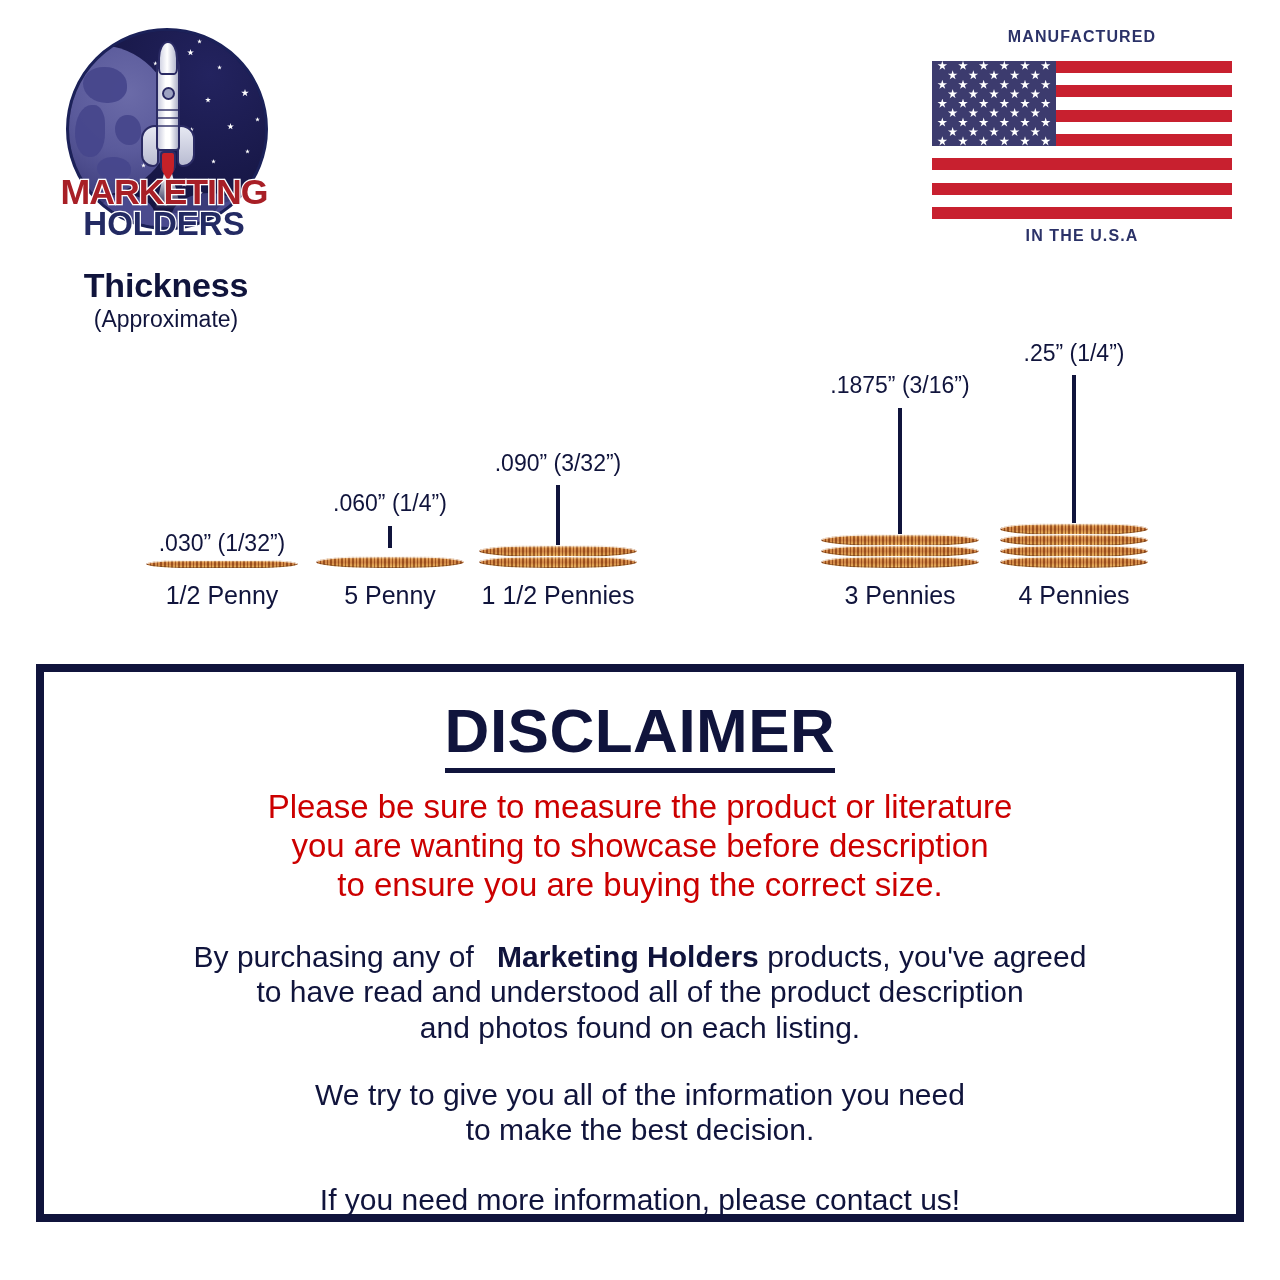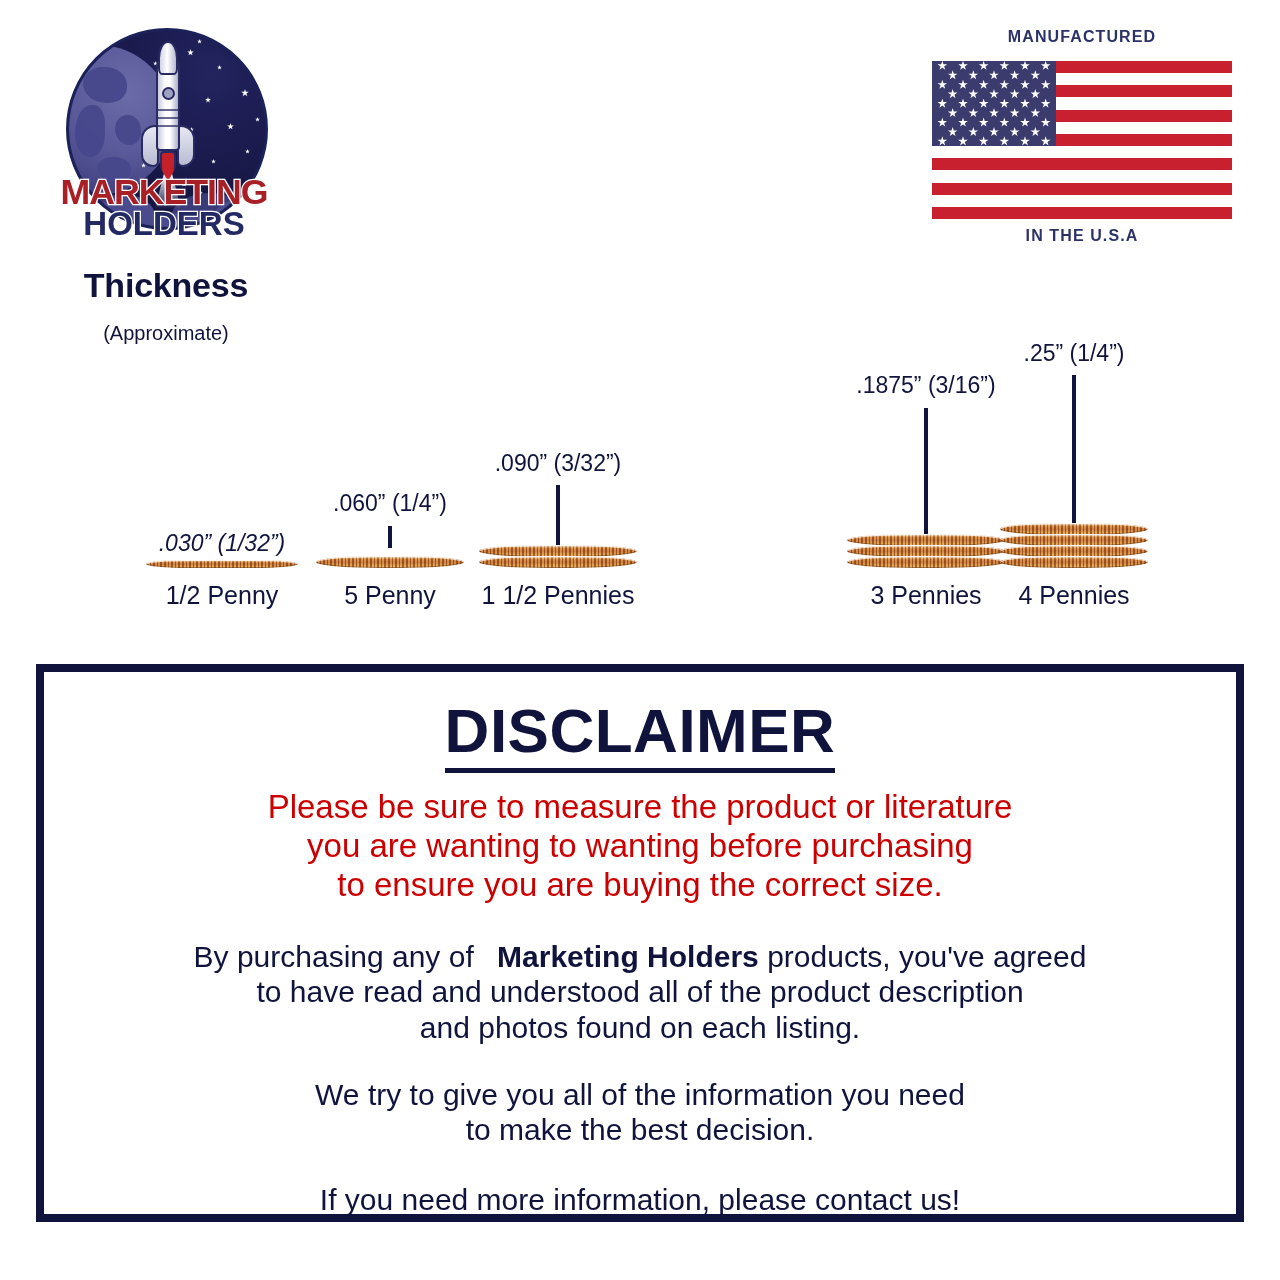--- a/index.html
+++ b/index.html
@@ -189,24 +189,24 @@
     left: 36px; top: 266px;
     width: 260px;
     text-align: center;
     font-size: 34px;
     font-weight: bold;
     color: #10143c;
     letter-spacing: -.2px;
   }
   .title-approx {
     position: absolute;
-    left: 36px; top: 322px;
+    left: 36px; top: 306px;
     width: 260px;
     text-align: center;
-    font-size: 20px;
+    font-size: 23px;
     color: #10143c;
   }
 
   
   .flag-wrap {
     position: absolute;
     right: 42px;
     top: 28px;
     width: 312px;
     height: 216px;
@@ -490,21 +490,21 @@
         <div class="fstar" style="left: 46.6667px; top: 75.3504px;"></div>
         <div class="fstar" style="left: 67.3333px; top: 75.3504px;"></div>
         <div class="fstar" style="left: 88px; top: 75.3504px;"></div>
         <div class="fstar" style="left: 108.667px; top: 75.3504px;"></div>
       </div>
     <div class="flag-caption bottom">IN THE U.S.A</div>
   </div>
 
   <div class="chart" id="chart-host">
       <div class="col" style="left: 127px;">
-        <div class="meas-label" style="top: 200px; font-style: italic;">.030” (1/32”)</div>
+        <div class="meas-label" style="top: 200px;">.030” (1/32”)</div>
         <div class="stack" style="width: 152px; margin-left: -76px;">
           <div class="coin thin" style="width: 152px; height: 8px; margin-top: 0px;"></div>
         </div>
         <div class="stack-name">1/2 Penny</div>
       </div>
       <div class="col" style="left: 295px;">
         <div class="meas-label" style="top: 160px;">.060” (1/4”)</div>
         <div class="leader" style="top: 196px; height: 22px;"></div>
         <div class="stack" style="width: 148px; margin-left: -74px;">
           <div class="coin" style="width: 148px; height: 12px; margin-top: 0px;"></div>
@@ -513,21 +513,21 @@
       </div>
       <div class="col" style="left: 463px;">
         <div class="meas-label" style="top: 120px;">.090” (3/32”)</div>
         <div class="leader" style="top: 155px; height: 72px;"></div>
         <div class="stack" style="width: 158px; margin-left: -79px;">
           <div class="coin" style="width: 158px; height: 12px; margin-top: 0px;"></div>
           <div class="coin" style="width: 158px; height: 12px; margin-top: -1px;"></div>
         </div>
         <div class="stack-name">1 1/2 Pennies</div>
       </div>
-      <div class="col" style="left: 831px; text-decoration: underline;">
+      <div class="col" style="left: 805px; text-decoration: underline;">
         <div class="meas-label" style="top: 42px;">.1875” (3/16”)</div>
         <div class="leader" style="top: 78px; height: 152px;"></div>
         <div class="stack" style="width: 158px; margin-left: -79px;">
           <div class="coin" style="width: 158px; height: 12px; margin-top: 0px;"></div>
           <div class="coin" style="width: 158px; height: 12px; margin-top: -1px;"></div>
           <div class="coin" style="width: 158px; height: 12px; margin-top: -1px;"></div>
         </div>
         <div class="stack-name">3 Pennies</div>
       </div>
       <div class="col" style="left: 979px;">
@@ -543,21 +543,21 @@
       </div>
     </div>
 
   <div class="disclaimer">
     <div class="disc-title">
       <span>DISCLAIMER</span>
     </div>
 
     <div class="disc-red">
       <div>Please be sure to measure the product or literature</div>
-      <div>you are wanting to wanting before purchasing</div>
+      <div>you are wanting to showcase before description</div>
       <div>to ensure you are buying the correct size.</div>
     </div>
 
     <div class="disc-navy">
       <div><span>By purchasing any of </span><b>Marketing Holders</b><span> products, you've agreed</span></div>
       <div>to have read and understood all of the product description</div>
       <div>and photos found on each listing.</div>
     </div>
 
     <div class="disc-navy tight">

